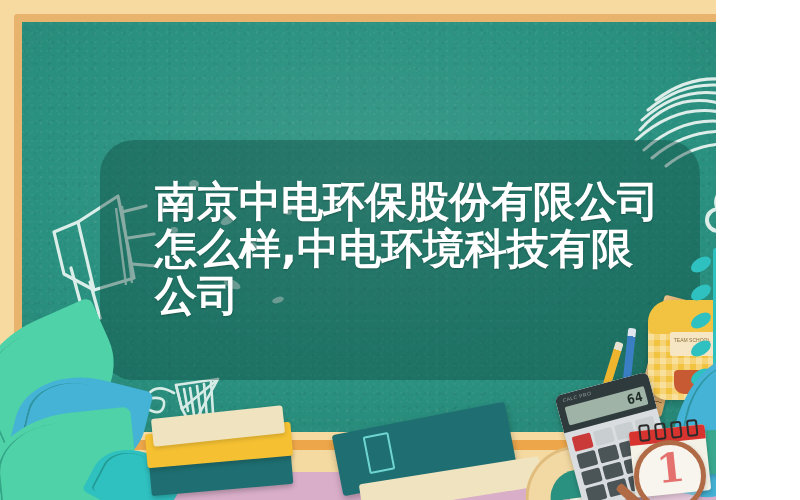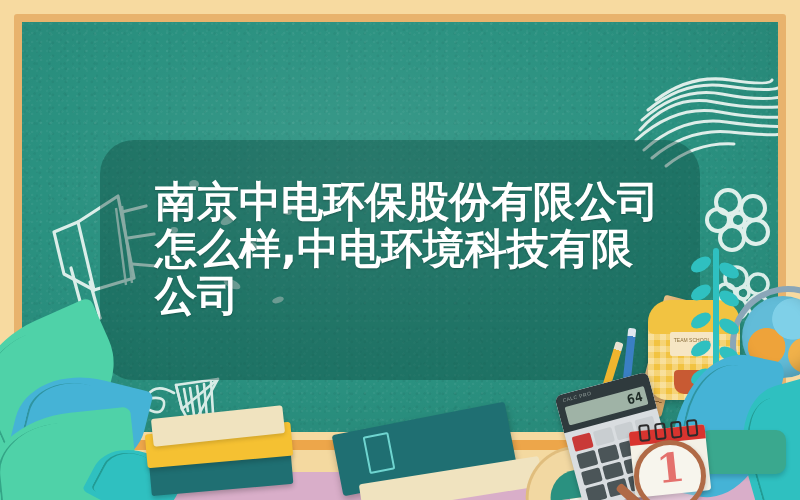--- a/index.html
+++ b/index.html
@@ -1,20 +1,20 @@
 <!DOCTYPE html>
 <html><head>
 <meta charset="utf-8">
 <style>
   html,body{margin:0;padding:0;background:#fff;}
   body{font-family:"Liberation Sans","DejaVu Sans",sans-serif;}
 
   .stage{
     position:relative;
-    width:800px;height:500px;
+    width:716px;height:500px;
     overflow:hidden;
     background:#737373;
   }
 
   
   .desk-strip{position:absolute;left:0;width:800px;}
   .strip-orange{top:432px;height:18px;background:#eda64a;}
   .strip-tan   {top:450px;height:22px;background:#f4d9a0;}
   .strip-pink  {top:472px;height:28px;background:#d9aec9;}
 

